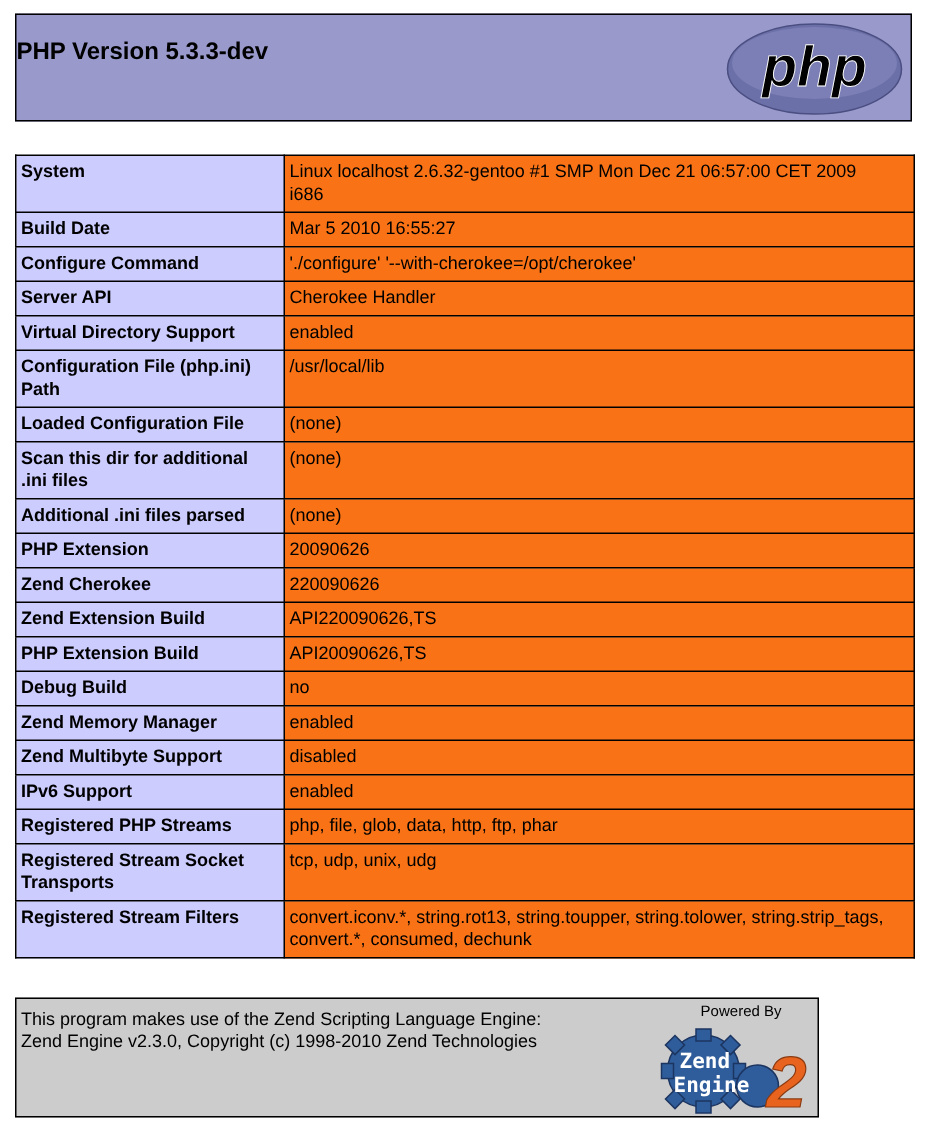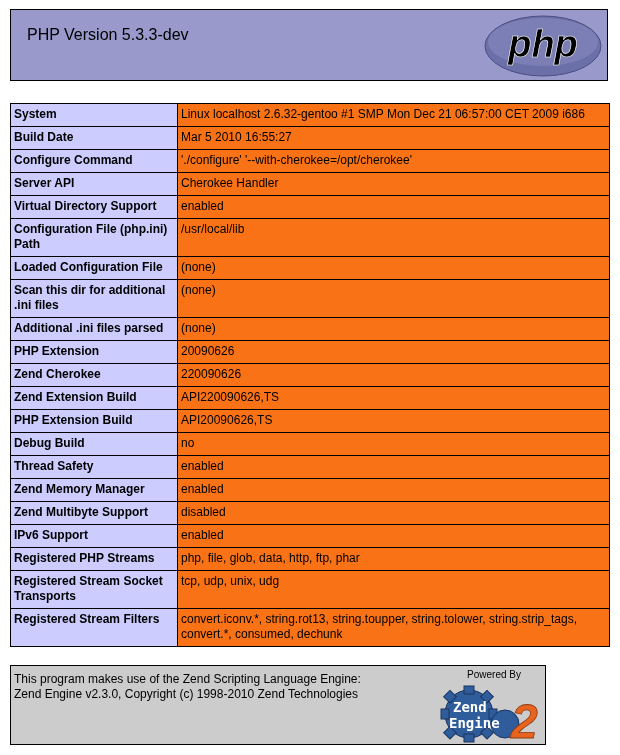--- a/index.html
+++ b/index.html
@@ -1,23 +1,23 @@
 <!DOCTYPE html>
 <html><head>
 <meta charset="utf-8">
 <style>
   html, body { margin: 0; padding: 0; background: #ffffff; }
   body { width: 620px; height: 755px; position: relative; overflow: hidden;
          font-family: "Liberation Sans", sans-serif; color: #000; }
   .header { position: absolute; left: 10px; top: 9px; width: 598px; height: 72px;
             background: #9999cc; border: 1px solid #000; box-sizing: border-box; }
-  .header h1 { position: absolute; left: 16px; top: 16px; margin: 0; font-size: 16px; font-weight: normal; }
+  .header h1 { position: absolute; left: 0; top: 16px; margin: 0; font-size: 16px; font-weight: bold; }
   .php-logo { position: absolute; right: 4px; top: 4px; width: 120px; height: 64px; }
   table.info { position: absolute; left: 10px; top: 103px; width: 600px; border-collapse: collapse; }
-  table.info td { border: 1px solid #000; font-size: 12px; padding: 3px 3px 4px 3px; vertical-align: top; line-height: 15px; }
+  table.info td { border: 1px solid #000; font-size: 12px; padding: 3px 15px 4px 3px; vertical-align: top; line-height: 15px; }
   td.e { background: #ccccff; font-weight: bold; width: 160px; }
   td.v { background: #f97316; }
   .footer { position: absolute; left: 10px; top: 665px; width: 536px; height: 80px;
             background: #cccccc; border: 1px solid #000; box-sizing: border-box; }
   .footer p { margin: 0; position: absolute; left: 3px; top: 6px; font-size: 12px; line-height: 15px; }
   .powered { position: absolute; right: 24px; top: 3px; font-size: 10px; }
   .zend-logo { position: absolute; right: 2px; top: 16px; width: 114px; height: 62px; }
 </style>
 </head>
 <body>
@@ -83,24 +83,20 @@
       </tr>
       <tr>
         <td class="e">PHP Extension Build</td>
         <td class="v">API20090626,TS</td>
       </tr>
       <tr>
         <td class="e">Debug Build</td>
         <td class="v">no</td>
       </tr>
       <tr>
-        <td class="e">Thread Safety</td>
-        <td class="v">enabled</td>
-      </tr>
-      <tr>
         <td class="e">Zend Memory Manager</td>
         <td class="v">enabled</td>
       </tr>
       <tr>
         <td class="e">Zend Multibyte Support</td>
         <td class="v">disabled</td>
       </tr>
       <tr>
         <td class="e">IPv6 Support</td>
         <td class="v">enabled</td>

